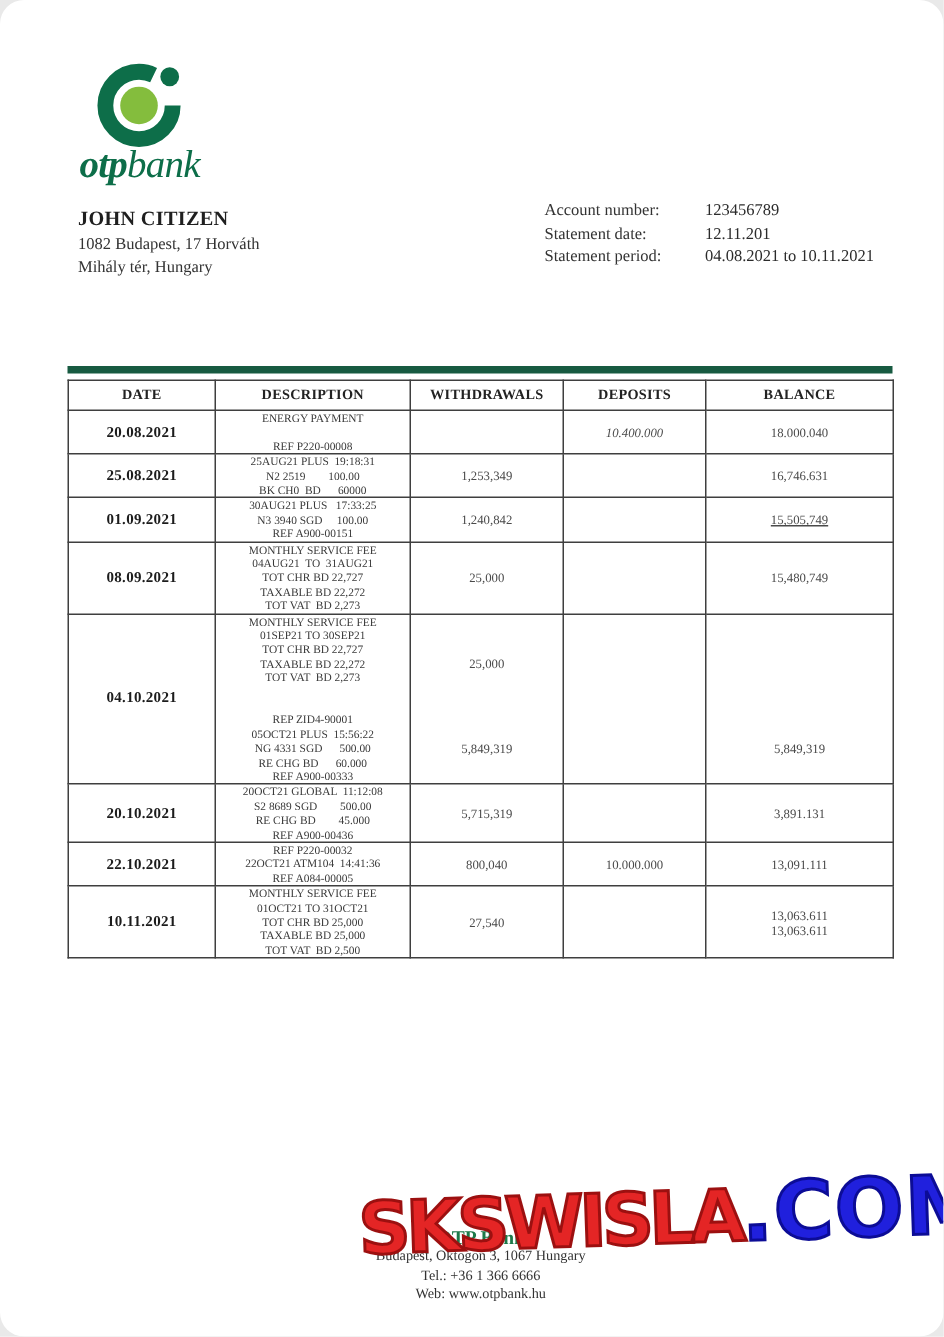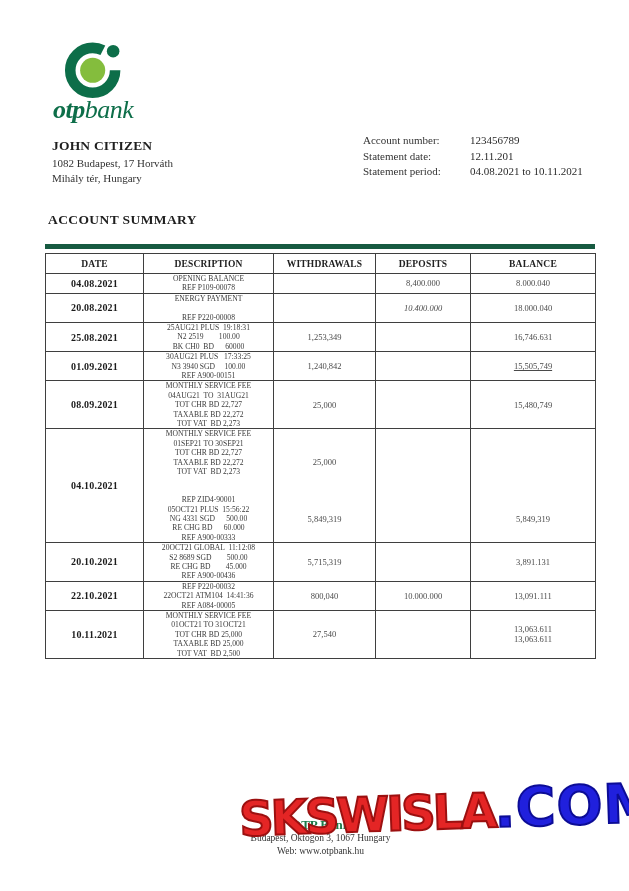--- a/index.html
+++ b/index.html
@@ -3,20 +3,21 @@
 <meta charset="utf-8">
 <style>
   html,body { margin:0; padding:0; background:#e9e9e9; }
   .page {
     position: relative;
     width: 629px; height: 891px;
     margin: 0 auto;
     background: #ffffff;
     font-family: "Liberation Serif", serif;
     overflow: hidden;
+    border-radius: 16px;
   }
 
   
   .logo { position:absolute; left:53px; top:34px; width:120px; }
   .logo-icon { display:block; margin-left:6px; width:70px; height:66px; }
   .logo-word { font-style:italic; font-size:26px; color:#0d6e49; line-height:24px; margin-top:-2px; letter-spacing:-0.5px; }
   .logo-word .w1 { font-weight:bold; }
   .logo-word .w2 { font-weight:normal; }
 
   
@@ -89,21 +90,20 @@
     <div class="info-row">
       <span class="info-label">Statement date:</span>
       <span class="info-value">12.11.201</span>
     </div>
     <div class="info-row">
       <span class="info-label">Statement period:</span>
       <span class="info-value">04.08.2021 to 10.11.2021</span>
     </div>
   </div>
 
-  <div class="section-title">ACCOUNT SUMMARY</div>
   <div class="green-bar"></div>
 
   <table class="statement-table">
     <colgroup>
       <col style="width:98px">
         <col style="width:130px">
         <col style="width:102px">
         <col style="width:95px">
         <col style="width:125px">
     </colgroup>
@@ -111,38 +111,20 @@
       <tr>
         <th>DATE</th>
         <th>DESCRIPTION</th>
         <th>WITHDRAWALS</th>
         <th>DEPOSITS</th>
         <th>BALANCE</th>
       </tr>
     </thead>
     <tbody id="tbody">
         <tr>
-          <td class="c-date">04.08.2021</td>
-          <td class="c-desc">
-            <div class="blk" style="height: 18.8px;">
-              <div class="dline">OPENING BALANCE</div>
-              <div class="dline">REF P109-00078</div>
-            </div>
-          </td>
-          <td class="c-withdrawal">
-            <div class="blk num-blk" style="height: 18.8px;"></div>
-          </td>
-          <td class="c-deposit">
-            <div class="blk num-blk" style="height: 18.8px;">8,400.000</div>
-          </td>
-          <td class="c-balance">
-            <div class="blk num-blk" style="height: 18.8px;">8.000.040</div>
-          </td>
-        </tr>
-        <tr>
           <td class="c-date">20.08.2021</td>
           <td class="c-desc">
             <div class="blk" style="height: 28.2px;">
               <div class="dline">ENERGY PAYMENT</div>
               <div class="dline">&nbsp;</div>
               <div class="dline">REF P220-00008</div>
             </div>
           </td>
           <td class="c-withdrawal">
             <div class="blk num-blk" style="height: 28.2px;"></div>
@@ -306,18 +288,19 @@
             <div class="blk num-blk" style="height: 47px;">13,063.611
 13,063.611</div>
           </td>
         </tr>
       </tbody>
   </table>
 
   <div class="footer">
     <div class="footer-bank">OTP Bank</div>
     <div class="footer-line">Budapest, Oktogon 3, 1067 Hungary</div>
+    <div class="footer-line">Tel.: +36 1 366 6666</div>
     <div class="footer-line">Web: www.otpbank.hu</div>
   </div>
 
   <div class="watermark"><span class="wm1">SKSWISLA</span><span class="wm2">.COM</span></div>
 
 </div>
 
 </body></html>

